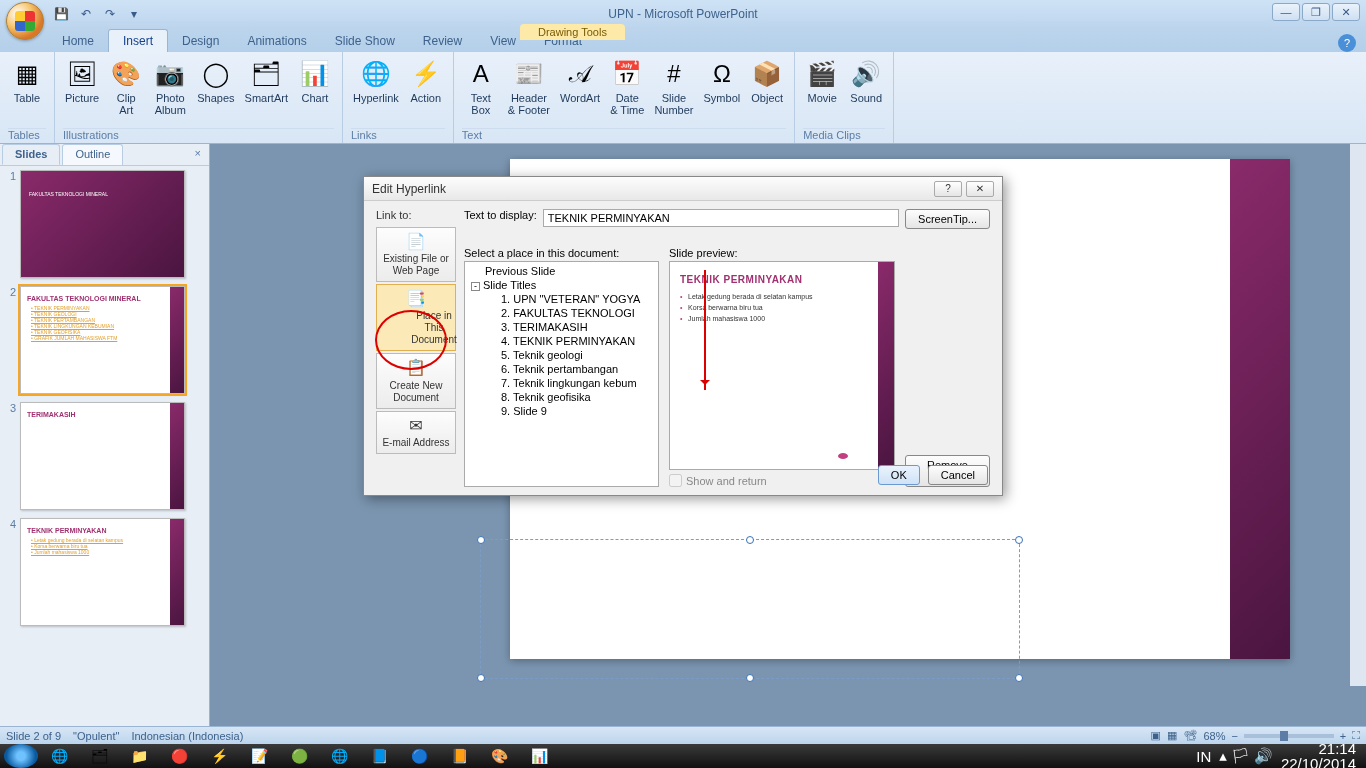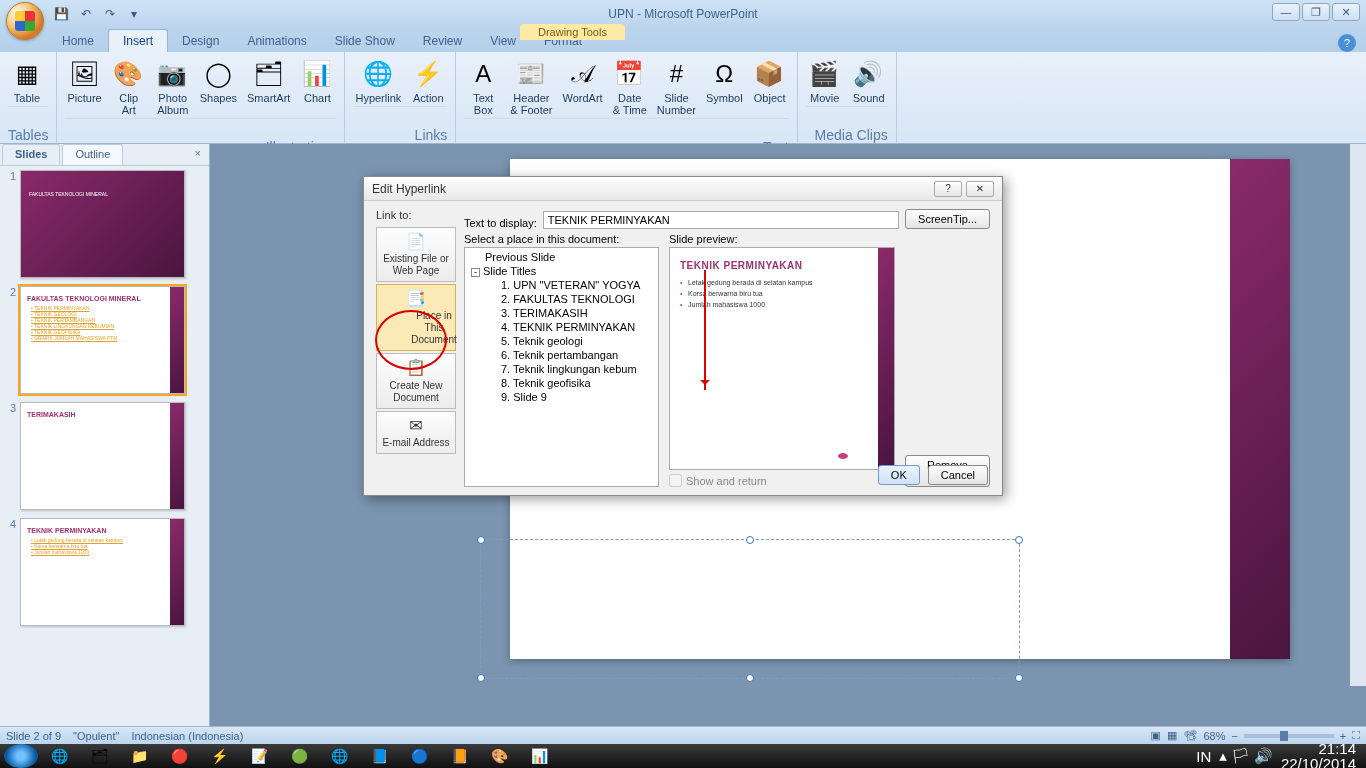--- a/index.html
+++ b/index.html
@@ -22,21 +22,21 @@
 .mtab.active { background:#e8f0fa; border:1px solid #9ab5d4; border-bottom:none; border-radius:3px 3px 0 0; color:#15428b; }
 .help-q { margin-left:auto; margin-right:10px; width:18px; height:18px; background:#4a90d9; color:#fff; border-radius:50%; font-size:11px; display:flex; align-items:center; justify-content:center; }
 
 
 .ribbon { height:92px; background:linear-gradient(#e8f0fa,#d8e6f5); border-bottom:1px solid #9ab5d4; display:flex; font-size:11px; }
 .rgroup { border-right:1px solid #b8cde4; padding:4px 8px 2px; display:flex; flex-direction:column; }
 .rgroup-items { display:flex; gap:6px; flex:1; align-items:flex-start; }
 .rbtn { display:flex; flex-direction:column; align-items:center; gap:2px; cursor:pointer; min-width:38px; padding:2px; }
 .ricon { width:32px; height:32px; display:flex; align-items:center; justify-content:center; font-size:24px; }
 .rlabel { text-align:center; color:#1e395b; line-height:1.1; white-space:pre-line; }
-.rgroup-title { text-align:right; color:#5b7da6; font-size:14px; padding-top:20px; border-top:1px solid #cdddef; }
+.rgroup-title { text-align:left; color:#5b7da6; font-size:11px; padding-top:0; border-top:1px solid #cdddef; }
 
 
 .body-area { position:absolute; top:144px; bottom:42px; left:0; right:0; display:flex; }
 .side-panel { width:210px; background:#e8eef6; border-right:1px solid #9ab5d4; display:flex; flex-direction:column; }
 .side-tabs { height:22px; display:flex; border-bottom:1px solid #b8cde4; font-size:11px; }
 .stab { padding:3px 12px; border:1px solid #b8cde4; border-bottom:none; background:#f5f8fc; margin-left:2px; border-radius:3px 3px 0 0; cursor:pointer; color:#3e628c; }
 .stab.active { background:#e8eef6; border-bottom:1px solid #e8eef6; font-weight:bold; }
 .stab-close { margin-left:auto; padding:3px 8px; color:#5b7da6; cursor:pointer; }
 .thumbs { flex:1; overflow:auto; padding:4px; }
 .thumb-row { display:flex; gap:4px; margin-bottom:8px; }
@@ -63,21 +63,21 @@
 .linkto-label { font-size:11px; color:#333; margin-bottom:4px; }
 .linkto-btn { border:1px solid #bbb; background:linear-gradient(#fdfdfd,#ececec); padding:4px 2px; text-align:center; font-size:10px; line-height:1.2; cursor:pointer; display:flex; flex-direction:column; align-items:center; gap:2px; color:#333; }
 .linkto-btn.active { background:#fce9b8; border-color:#e0b050; }
 .linkto-ico { font-size:16px; }
 .red-circle { position:absolute; left:375px; top:310px; width:72px; height:60px; border:2px solid #d00; border-radius:50%; z-index:60; pointer-events:none; }
 .red-arrow { position:absolute; left:678px; top:270px; width:28px; height:120px; z-index:60; pointer-events:none; }
 .red-arrow::before { content:""; position:absolute; right:0; top:0; width:2px; height:120px; background:#d00; }
 .red-arrow::after { content:""; position:absolute; right:-4px; bottom:0; border:5px solid transparent; border-top-color:#d00; }
 
 .dlg-main { flex:1; display:flex; flex-direction:column; }
-.disp-row { display:flex; align-items:flex-end; gap:6px; margin-bottom:4px; }
+.disp-row { display:flex; align-items:flex-start; gap:6px; margin-bottom:18px; }
 .disp-row input { flex:1; border:1px solid #aaa; padding:2px 4px; font-size:11px; }
 .dlg-btn { border:1px solid #888; background:linear-gradient(#fdfdfd,#e5e5e5); padding:3px 12px; border-radius:3px; cursor:pointer; font-size:11px; }
 .dlg-btn.primary { background:linear-gradient(#eaf3fd,#cfe2f7); border-color:#6a9ad0; }
 .dlg-cols { display:flex; gap:10px; flex:1; }
 .tree-col { width:195px; display:flex; flex-direction:column; }
 .tree-box { flex:1; border:1px solid #aaa; background:#fff; overflow:auto; font-size:11px; padding:2px; }
 .tree-item { padding:1px 2px 1px 18px; white-space:nowrap; cursor:pointer; }
 .tree-item.lvl2 { padding-left:34px; }
 .tree-exp { display:inline-block; width:9px; height:9px; border:1px solid #888; margin-right:3px; text-align:center; line-height:7px; font-size:9px; margin-left:-14px; }
 .preview-col { flex:1; display:flex; flex-direction:column; }

